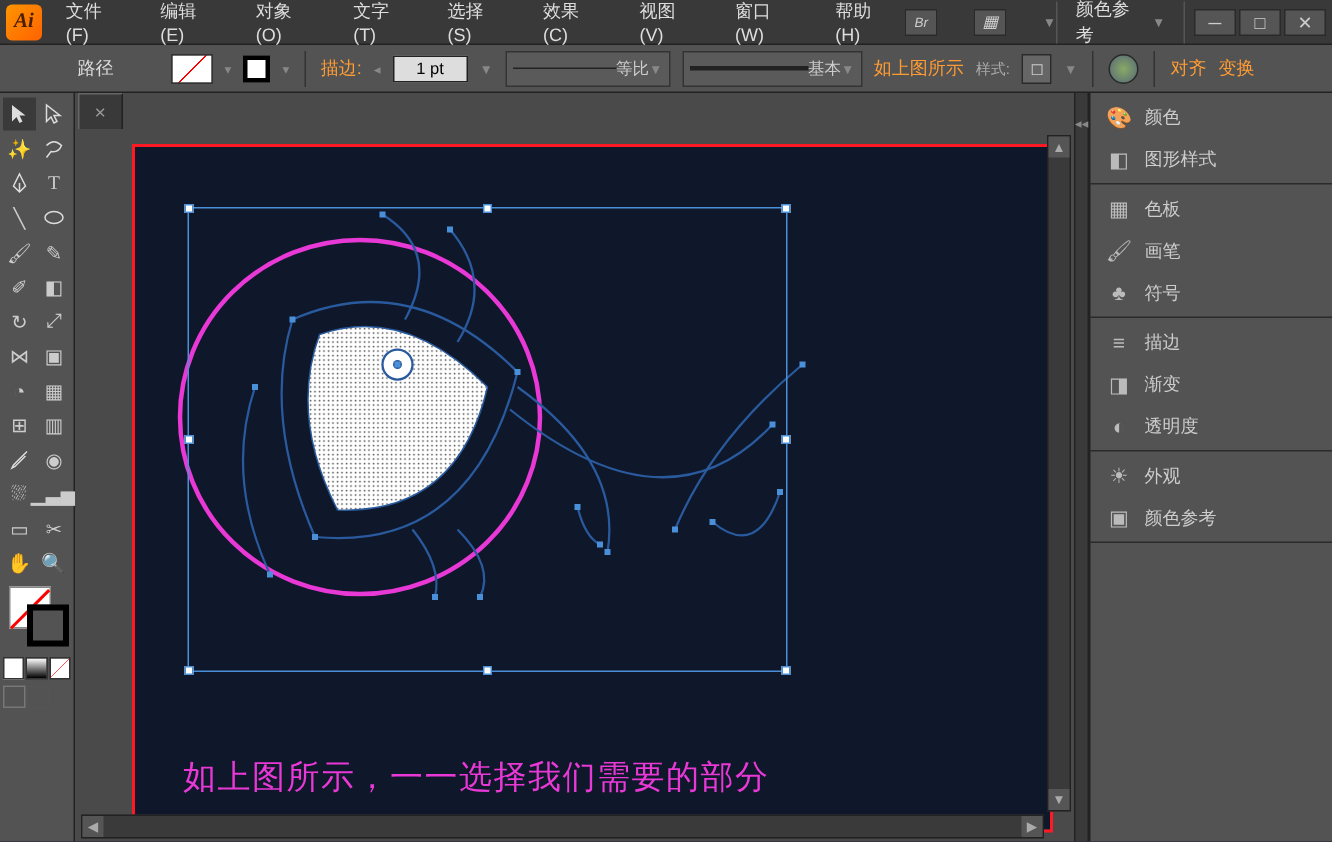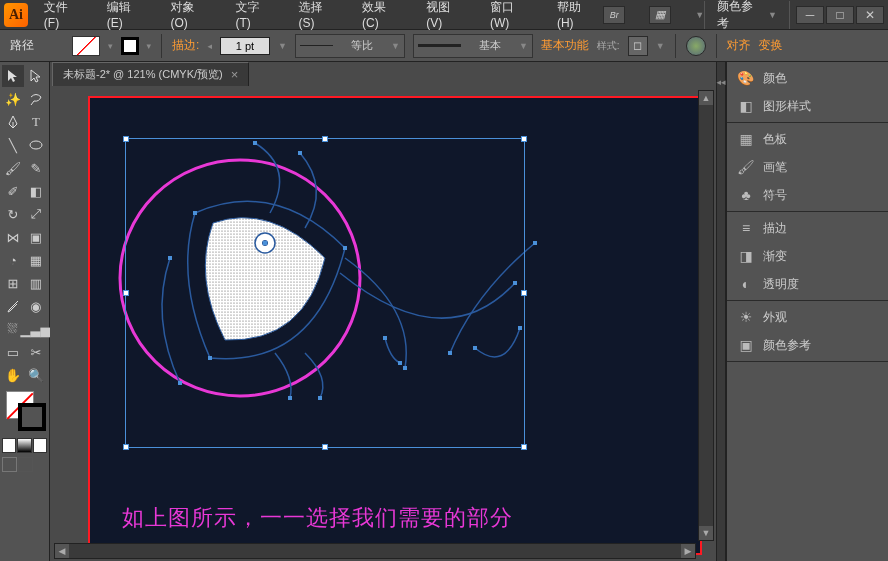--- a/index.html
+++ b/index.html
@@ -1,36 +1,36 @@
 <!DOCTYPE html>
 <html><head>
 <meta charset="utf-8">
 <style>
 * { margin: 0; padding: 0; box-sizing: border-box; font-family: "Microsoft YaHei", sans-serif; }
 body { background: #4a4a4a; width: 888px; height: 561px; overflow: hidden; position: relative; }
 
 .titlebar { height: 30px; background: #393939; display: flex; align-items: center; padding: 0 4px; border-bottom: 1px solid #222; }
-.app-icon { width: 24px; height: 24px; background: linear-gradient(135deg,#ff9500,#ff6200); border-radius: 4px; display: flex; align-items: center; justify-content: center; color: #4a1f00; font-weight: bold; font-size: 14px; margin-right: 10px; font-family: Georgia,serif;}
+.app-icon { width: 24px; height: 24px; background: linear-gradient(135deg,#ff9500,#ff6200); border-radius: 4px; display: flex; align-items: center; justify-content: center; color: #4a1f00; font-weight: bold; font-size: 14px; margin-right: 10px; font-style: italic; font-family: Georgia,serif;}
 .menu { display: flex; gap: 12px; }
 .menu-item { color: #ddd; font-size: 12px; padding: 4px 6px; cursor: pointer; }
 .spacer { flex: 1; }
 .title-controls { display: flex; gap: 24px; align-items: center; font-style: italic; }
 .title-btn { width: 22px; height: 18px; background: #555; border: 1px solid #2a2a2a; display: flex; align-items: center; justify-content: center; color: #ccc; font-size: 11px; }
 .workspace-label { color: #ddd; font-size: 12px; padding: 0 12px; border-left:1px solid #555;border-right:1px solid #555; height:28px; display:flex; align-items:center;}
 .win-controls { display: flex; gap: 2px; margin-left:6px;}
 .win-btn { width: 28px; height: 18px; background: #555; display: flex; align-items: center; justify-content: center; color: #ccc; font-size: 12px; border:1px solid #2a2a2a;}
 
-.control-bar { height: 32px; background: #535353; display: flex; align-items: center; padding: 0 10px; gap: 8px; border-bottom: 1px solid #222; }
+.control-bar { height: 32px; background: #535353; display: flex; align-items: center; padding: 0 10px; gap: 8px; border-bottom: 1px solid #222; justify-content: center; }
 .path-label { color: #ddd; font-size: 12px; margin-right: 30px; }
 .cb-swatch { width: 28px; height: 20px; background: linear-gradient(135deg,#fff 49%, #f00 50%, #f00 52%, #fff 53%); border: 1px solid #333; }
 .cb-icon { width: 20px; height: 20px; background: #666; border: 1px solid #2a2a2a; display: flex; align-items: center; justify-content: center; color:#ccc; font-size:11px;}
 .cb-label { color: #ff9c33; font-size: 12px; white-space:nowrap;}
 .cb-label-i { color: #aaa; font-size: 10px; white-space:nowrap;}
 .cb-input { width: 50px; height: 18px; background: #ddd; border: 1px solid #222; font-size: 11px; text-align: center; }
-.cb-select { background: #5a5a5a; border: 1px solid #333; height: 24px; color: #ccc; font-size: 11px; display:flex;align-items:center; padding:0 4px; gap:18px;}
+.cb-select { background: #5a5a5a; border: 1px solid #333; height: 24px; color: #ccc; font-size: 11px; display:flex;align-items:center; padding:0 4px; gap:0;}
 .cb-line { flex:1; height:1px; background:#222;}
 .cb-line2 { flex:1; height:3px; background:#222;}
 .chev { font-size:9px; color:#888;}
 .cb-sep { width:1px; height:24px; background:#333; margin:0 2px;}
 
 .main { display: flex; height: calc(100% - 62px); }
 
 .toolbox { width: 50px; background: #535353; border-right: 1px solid #222; display: flex; flex-direction: column; padding: 3px 2px; gap: 1px; flex-shrink:0;}
 .tool-row { display: flex; gap: 1px; }
 .tool { width: 23px; height: 22px; background: #535353; display: flex; align-items: center; justify-content: center; color: #ccc; font-size: 13px; cursor: pointer; position:relative;}
@@ -111,21 +111,21 @@
   <div class="cb-select" style="width:110px">
     <div class="cb-line"></div>
       <span>等比</span>
       <span class="chev">▼</span>
   </div>
   <div class="cb-select" style="width:120px">
     <div class="cb-line2"></div>
       <span>基本</span>
       <span class="chev">▼</span>
   </div>
-  <span class="cb-label">基本功能</span>
+  <span class="cb-label">如上图所示</span>
   <span class="cb-label-i">样式:</span>
   <div class="cb-icon">◻</div>
   <span class="chev">▼</span>
   <div class="cb-sep"></div>
   <div class="cb-icon" style="border-radius:50%;background:radial-gradient(#8a6,#567);"></div>
   <div class="cb-sep"></div>
   <span class="cb-label">对齐</span>
   <span class="cb-label">变换</span>
 </div>
 
@@ -222,21 +222,20 @@
     </div>
     <div class="colormodes" style="margin-top:3px">
       <div class="cmode" style="background:#535353;border-color:#777"></div>
       <div class="cmode" style="background:#535353;border-color:#555"></div>
     </div>
   </div>
 
   <div class="doc-area">
     <div class="tab-strip">
       <div class="tab">
-        <span>未标题-2* @ 121% (CMYK/预览)</span>
         <span class="tab-close">×</span>
       </div>
     </div>
     <div class="canvas-wrap">
       <div class="artboard">
         <div class="artwork">
           <svg width="460" height="330" style="position:absolute;top:-10px;left:-30px;overflow:visible">
             <ellipse cx="145" cy="150" rx="120" ry="118" fill="none" stroke="#e838d6" stroke-width="3"></ellipse>
             <path d="M 100 85 Q 180 50 250 120 Q 220 240 115 230 Q 80 150 100 85 Z" fill="none" stroke="#2a5a9e" stroke-width="1.5"></path>
             <path d="M 118 95 Q 175 75 230 130 Q 210 215 130 212 Q 98 150 118 95 Z" fill="url(#hatch)" stroke="#2a5a9e" stroke-width="1"></path>

